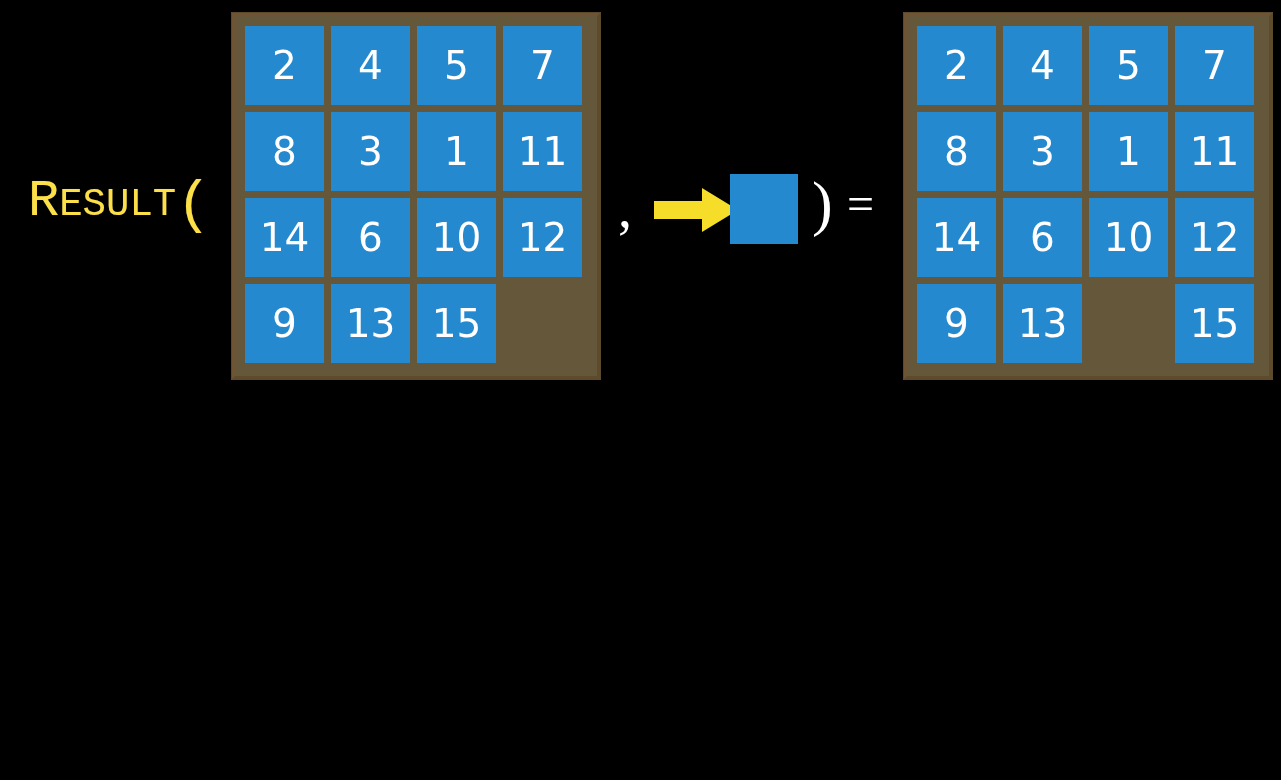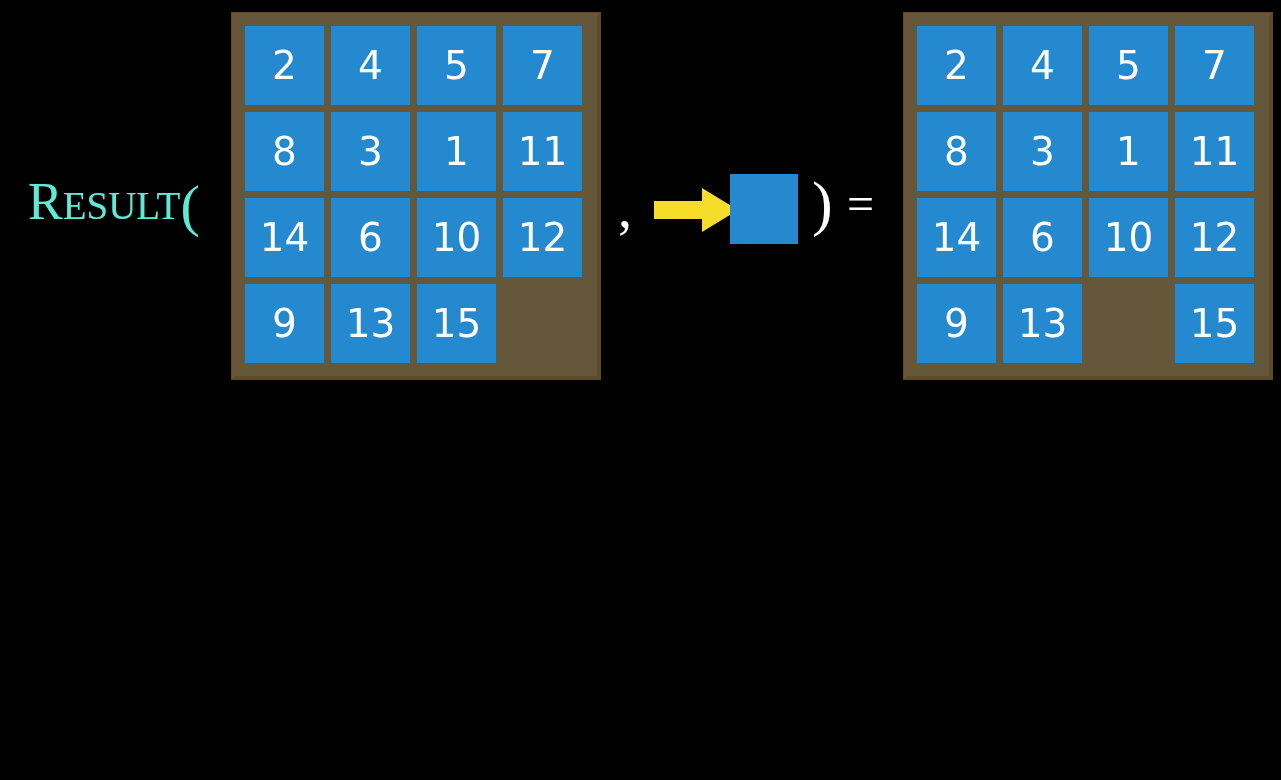--- a/index.html
+++ b/index.html
@@ -20,22 +20,22 @@
     left: 0;
     width: 1281px;
     height: 390px;
   }
   #row-0 { top: 0px; }
   #row-1 { top: 390px; }
 
   
   .result-label {
     position: absolute;
-    color: #5eead4;
-    font-family: Liberation Serif, serif;
+    color: #fde047;
+    font-family: Liberation Mono, monospace;
     white-space: nowrap;
     line-height: 1;
     text-shadow: 0 0 1px rgba(255,255,255,0.25);
   }
   .result-label .cap {
     font-size: 52px;
   }
   .result-label .smallcaps {
     font-size: 39px;
   }

